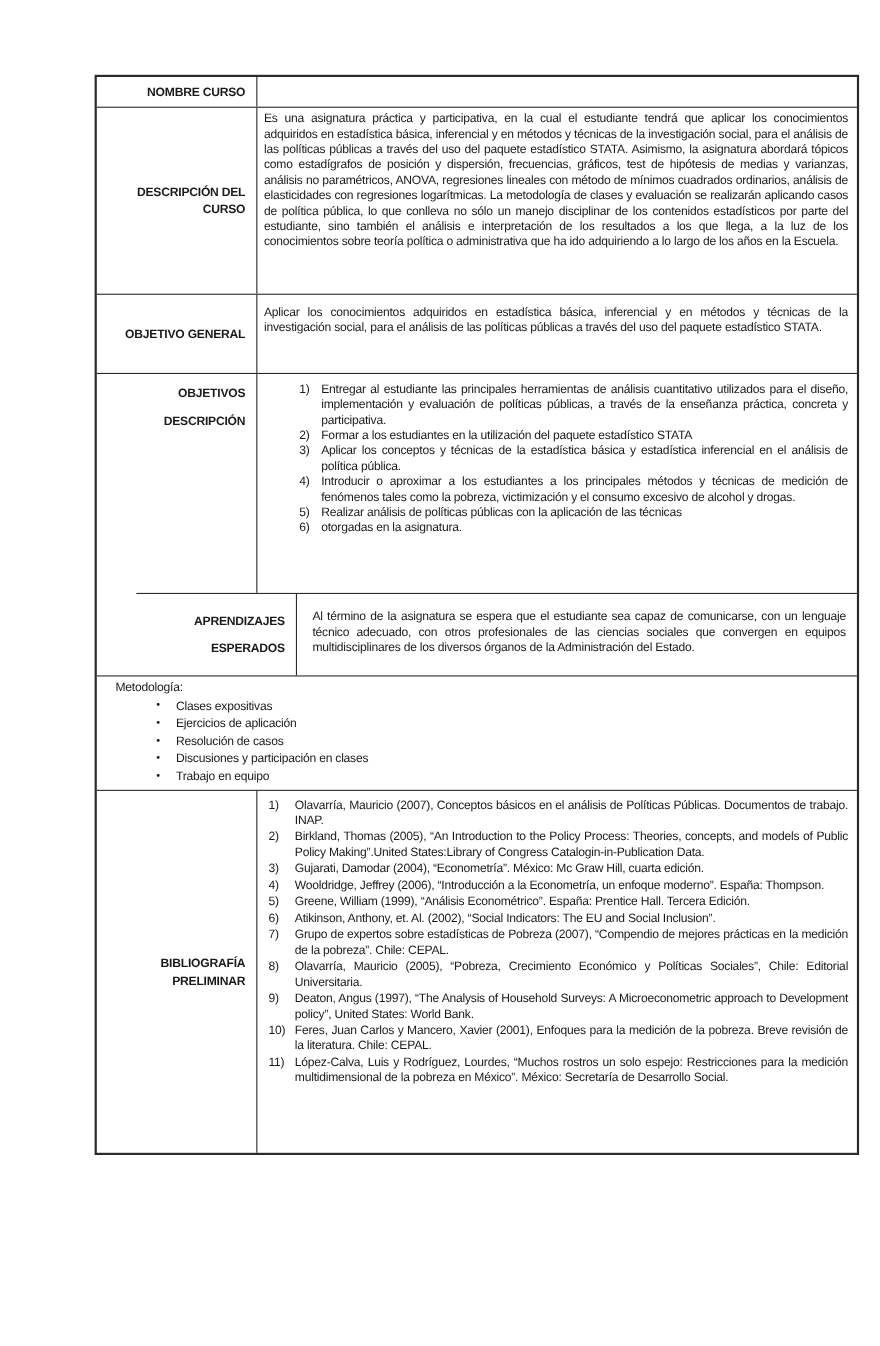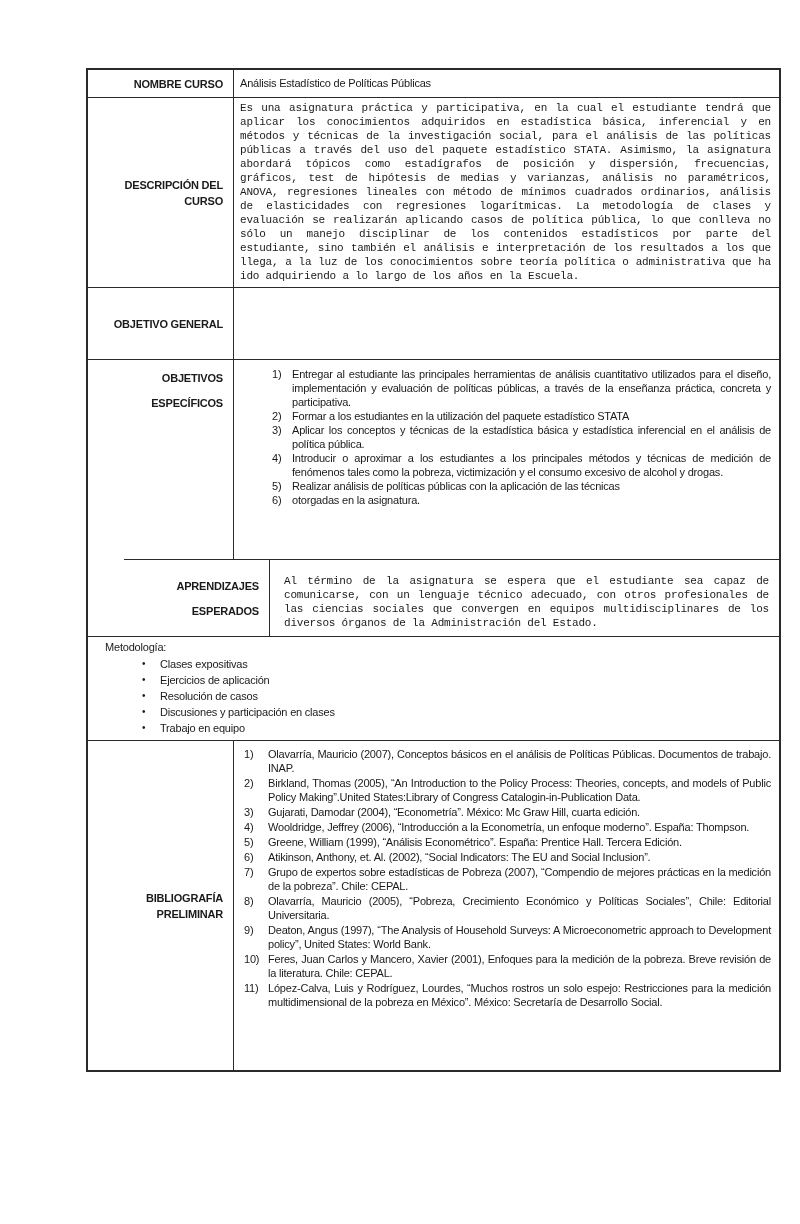--- a/index.html
+++ b/index.html
@@ -33,21 +33,21 @@
   .label-cell.top { justify-content:flex-start; padding-top:10px;text-align:right; }
   .label-cell .lbl-line { display:block; }
   .label-cell.wide .lbl-line { margin-bottom:9px; }
   .label-cell.wide .lbl-line:last-child { margin-bottom:0; }
 
   .content-cell {
     flex:1 1 auto;
     padding:3px 8px 4px 6px;
     line-height:14px;
   }
-  .justify { text-align:justify;font-family:Liberation Mono, monospace; }
+  .justify { text-align:justify; }
 
   
   .r-nombre      { min-height:27px; }
   .r-descripcion { min-height:170px; }
   .r-objgeneral  { min-height:72px; }
   .r-objespec    { min-height:200px; }
   .r-aprendiz    { min-height:75px;margin-left:36px; }
   .r-metodo      { min-height:102px; }
   .r-biblio      { min-height:330px; }
 
@@ -75,45 +75,45 @@
 </head>
 <body>
 
 <div class="page">
   <div class="doc-table">
 
     <div class="row r-nombre">
       <div class="label-cell">
         <span class="lbl-line">NOMBRE CURSO</span>
       </div>
-      <div class="content-cell">
-        <span>Análisis Estadístico de Políticas Públicas</span>
-      </div>
     </div>
 
     <div class="row r-descripcion">
       <div class="label-cell">
         <span class="lbl-line">DESCRIPCIÓN DEL</span>
         <span class="lbl-line">CURSO</span>
       </div>
       <div class="content-cell">
         <p class="justify">Es una asignatura práctica y participativa, en la cual el estudiante tendrá que aplicar los conocimientos adquiridos en estadística básica, inferencial y en métodos y técnicas de la investigación social, para el análisis de las políticas públicas a través del uso del paquete estadístico STATA. Asimismo, la asignatura abordará tópicos como estadígrafos de posición y dispersión, frecuencias, gráficos, test de hipótesis de medias y varianzas, análisis no paramétricos, ANOVA, regresiones lineales con método de mínimos cuadrados ordinarios, análisis de elasticidades con regresiones logarítmicas. La metodología de clases y evaluación se realizarán aplicando casos de política pública, lo que conlleva no sólo un manejo disciplinar de los contenidos estadísticos por parte del estudiante, sino también el análisis e interpretación de los resultados a los que llega, a la luz de los conocimientos sobre teoría política o administrativa que ha ido adquiriendo a lo largo de los años en la Escuela.</p>
       </div>
     </div>
 
     <div class="row r-objgeneral">
       <div class="label-cell">
         <span class="lbl-line">OBJETIVO GENERAL</span>
+      </div>
+      <div class="content-cell">
+        <p class="justify">Aplicar los conocimientos adquiridos en estadística básica,  inferencial y en métodos y técnicas de la investigación social, para el análisis de las políticas públicas a través del uso del paquete estadístico STATA.</p>
       </div>
     </div>
 
     <div class="row r-objespec">
       <div class="label-cell top wide">
         <span class="lbl-line">OBJETIVOS</span>
-        <span class="lbl-line">ESPECÍFICOS</span>
+        <span class="lbl-line">DESCRIPCIÓN</span>
       </div>
       <div class="content-cell">
         <div class="num-list-objetivos">
           <div class="num-item">
             <span class="num">1)</span>
             <span class="txt">Entregar al estudiante las principales herramientas de análisis cuantitativo utilizados para el diseño, implementación y evaluación de políticas públicas, a través de la enseñanza práctica, concreta y participativa.</span>
           </div>
           <div class="num-item">
             <span class="num">2)</span>
             <span class="txt">Formar a los estudiantes en la utilización del paquete estadístico STATA</span>

